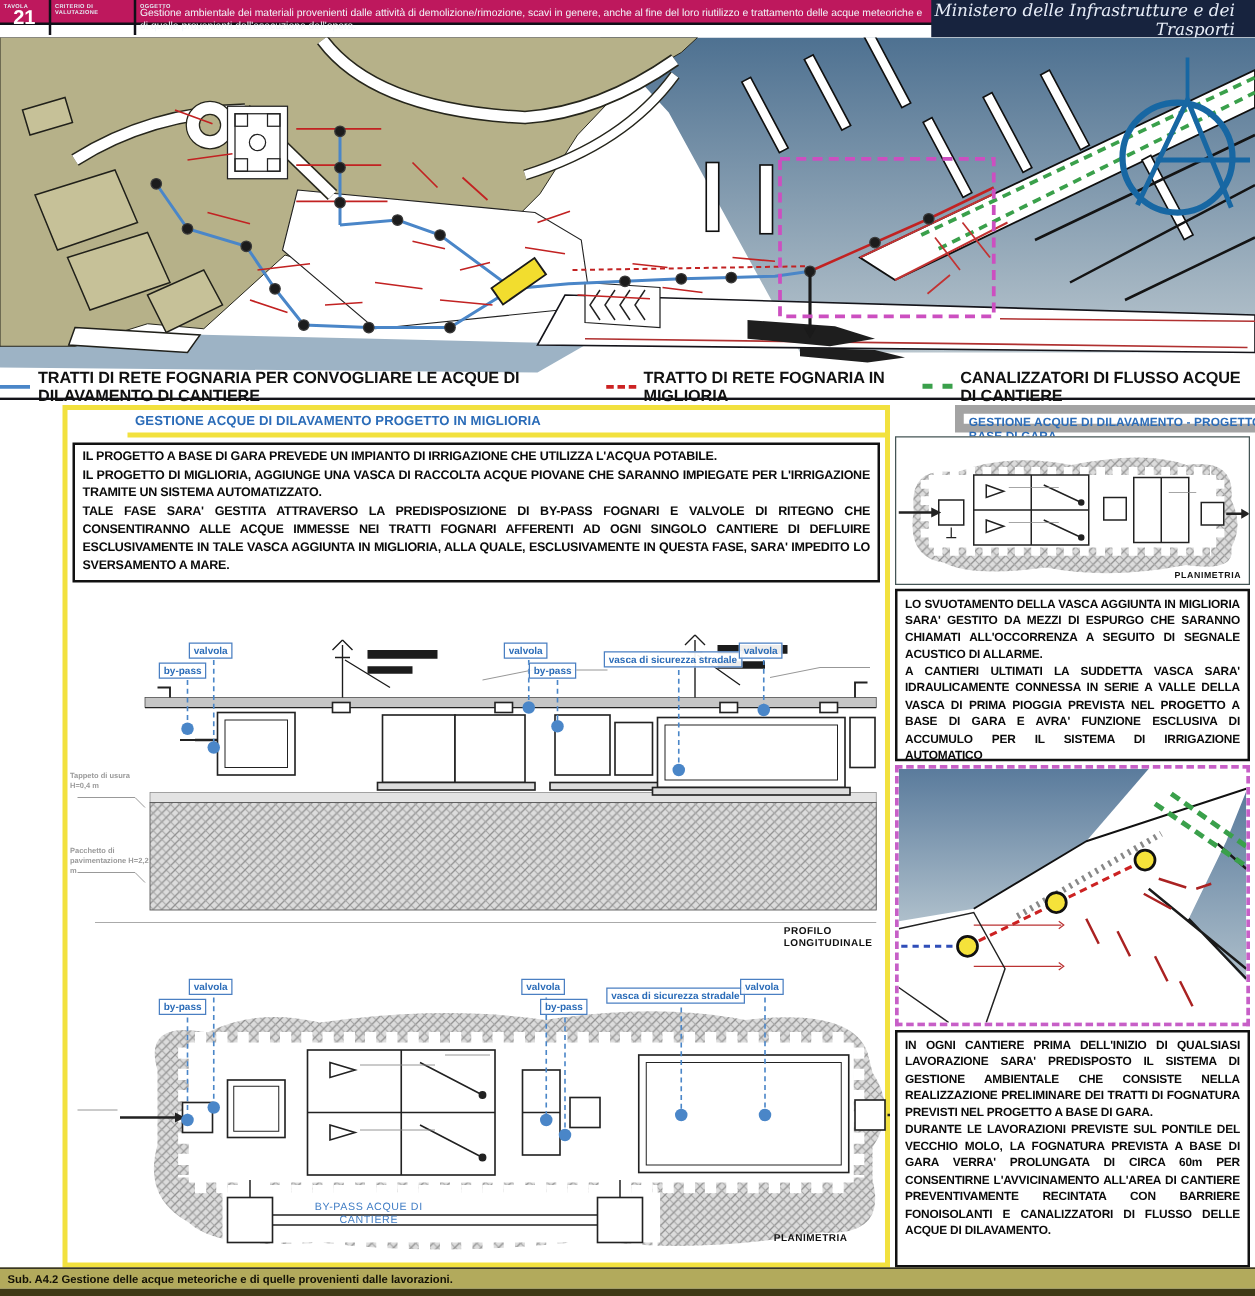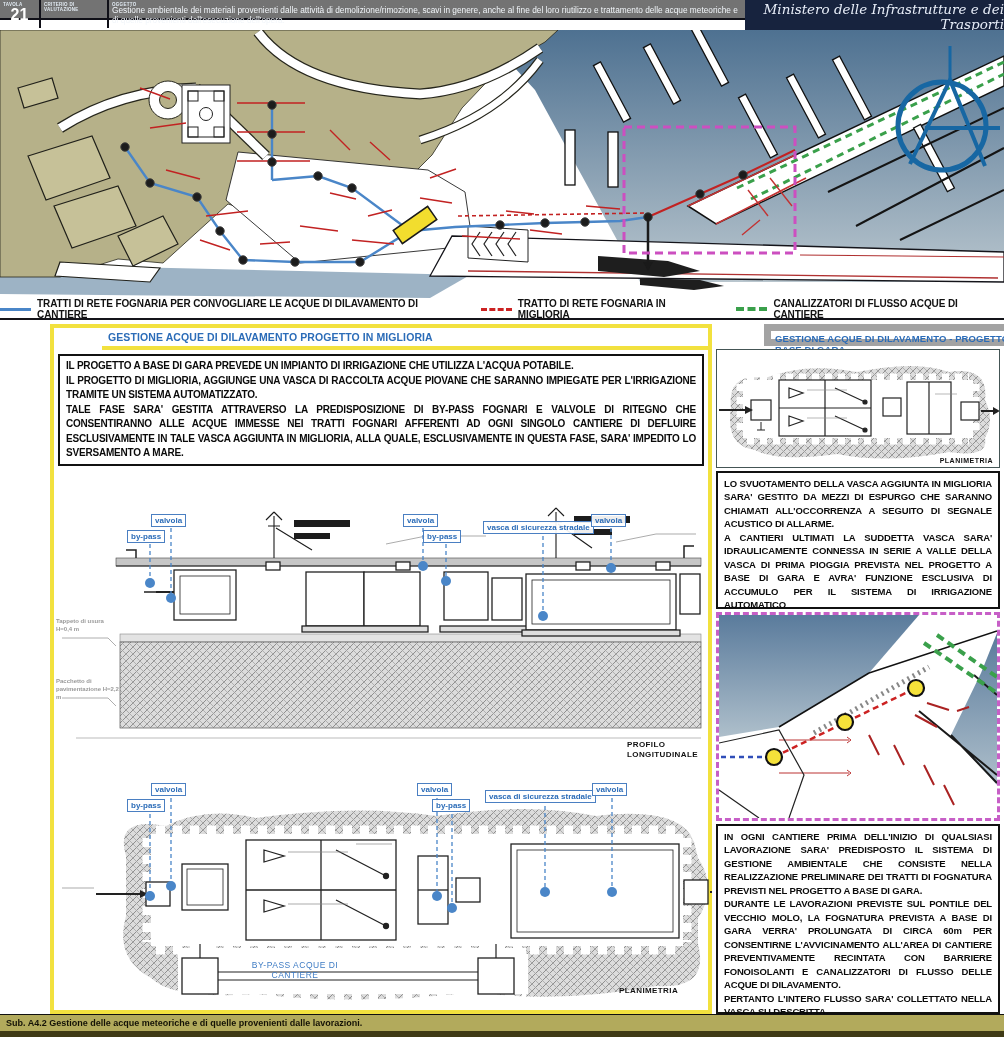--- a/index.html
+++ b/index.html
@@ -1,30 +1,30 @@
 <!DOCTYPE html>
 <html><head>
 <meta charset="utf-8">
 <style>
   html,body{margin:0;padding:0;background:#e8e8e8;}
   #sheet{position:relative;width:1004px;height:1037px;background:#fff;overflow:hidden;
          font-family:"Liberation Sans",sans-serif;}
   .abs{position:absolute;}
   
-  #hdr{left:0;top:0;width:1004px;height:20px;background:#737373;border-bottom:2px solid #101018;box-sizing:border-box;}
+  #hdr{left:0;top:0;width:1004px;height:20px;background:#be185d;border-bottom:2px solid #101018;box-sizing:border-box;}
   .hcell{position:absolute;top:0;height:28px;border-right:2px solid #101018;box-sizing:border-box;}
   .hlbl{font-size:4.5px;color:#e3ecf4;font-weight:bold;letter-spacing:.3px;padding:2px 0 0 3px;}
   .hval{color:#fff;font-weight:bold;}
   #hdr-ministry{background:#17233e;color:#e7edf8;text-align:right;}
-  .script{font-family:"DejaVu Serif",serif;font-style:italic;font-size:13.5px;line-height:15px;padding:2px 0 0 0;}
+  .script{font-family:"DejaVu Serif",serif;font-style:italic;font-size:13.5px;line-height:15px;padding:2px 16px 0 0;}
   .script-sub{font-size:5px;color:#b9c6e0;padding-right:8px;letter-spacing:.2px;}
   
   #map{left:0;top:30px;width:1004px;height:290px;border-bottom:2px solid #14141a;box-sizing:border-box;background:#fff;}
   #legend{left:0;top:300px;width:1004px;height:18px;display:flex;justify-content:center;align-items:center;gap:22px;}
-  .lg-item{display:flex;align-items:center;gap:6px;font-size:10px;font-weight:bold;color:#111;letter-spacing:-0.1px;}
+  .lg-item{display:flex;align-items:center;gap:6px;font-size:13px;font-weight:bold;color:#111;letter-spacing:-0.1px;}
   .lg-line{width:32px;height:0;border-top:3px solid;}
   
   .bluetitle{color:#2b6cb8;font-weight:bold;font-size:10.5px;letter-spacing:.1px;margin-left:48px;}
   #lpanel{left:50px;top:324px;width:662px;height:690px;border:4px solid #f2e13e;background:#fff;box-sizing:border-box;}
   #lp-title{border-bottom:4px solid #f2e13e;padding:3px 6px 3px 6px;}
   #lp-text{margin:4px;border:2px solid #111;padding:3px 6px;font-size:10px;font-weight:bold;
            line-height:1.45;text-align:justify;color:#0a0a0a;letter-spacing:-0.2px;}
   #lp-text p{margin:0;}
   .callout{position:absolute;border:1px solid #4a7fc2;color:#2b6cb8;background:rgba(255,255,255,.92);
            font-size:8px;font-weight:bold;padding:0 3px;line-height:11px;white-space:nowrap;}
@@ -443,21 +443,20 @@
         <circle cx="55" cy="142" r="8"></circle>
           <circle cx="126" cy="107" r="8"></circle>
           <circle cx="197" cy="73" r="8"></circle>
       </g>
     </svg>
   </div>
 
   <div class="rbox rtext" id="r-text2">
     <p>IN OGNI CANTIERE PRIMA DELL'INIZIO DI QUALSIASI LAVORAZIONE SARA' PREDISPOSTO IL SISTEMA DI GESTIONE AMBIENTALE CHE CONSISTE NELLA REALIZZAZIONE PRELIMINARE DEI TRATTI DI FOGNATURA PREVISTI NEL PROGETTO A BASE DI GARA.</p>
     <p>DURANTE LE LAVORAZIONI PREVISTE SUL PONTILE DEL VECCHIO MOLO, LA FOGNATURA PREVISTA A BASE DI GARA VERRA' PROLUNGATA DI CIRCA 60m PER CONSENTIRNE L'AVVICINAMENTO ALL'AREA DI CANTIERE PREVENTIVAMENTE RECINTATA CON BARRIERE FONOISOLANTI E CANALIZZATORI DI FLUSSO DELLE ACQUE DI DILAVAMENTO.</p>
-    <p>PERTANTO L'INTERO FLUSSO SARA' COLLETTATO NELLA VASCA SU DESCRITTA.</p>
   </div>
 
   <div class="abs" id="footer">
     <span>Sub. A4.2   Gestione delle acque meteoriche e di quelle provenienti dalle lavorazioni.</span>
   </div>
   <div class="abs" id="footer-strip"></div>
 
 </div>
 
 </body></html>

